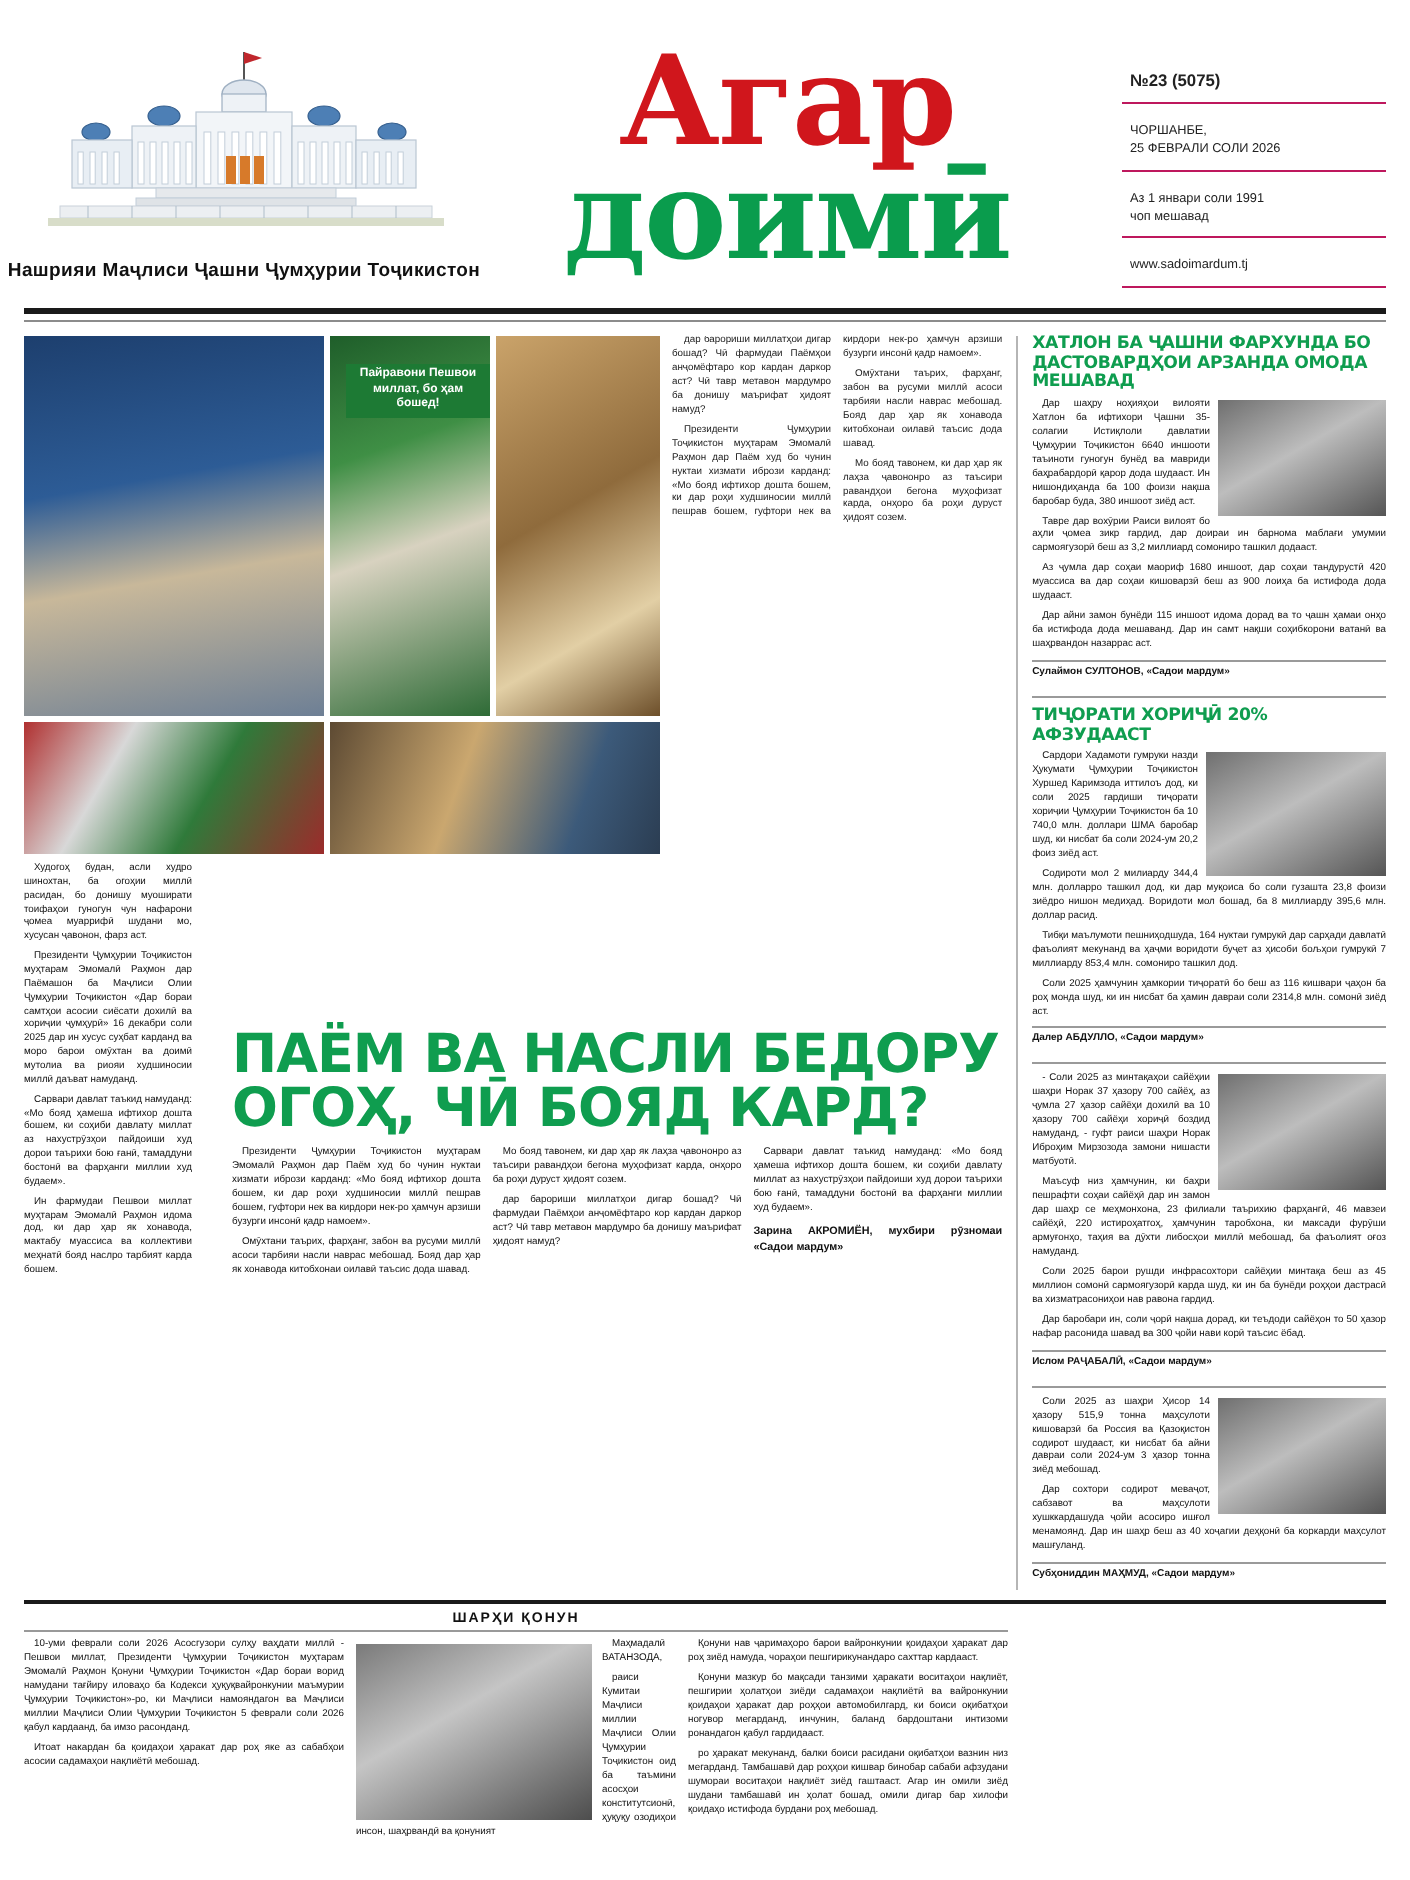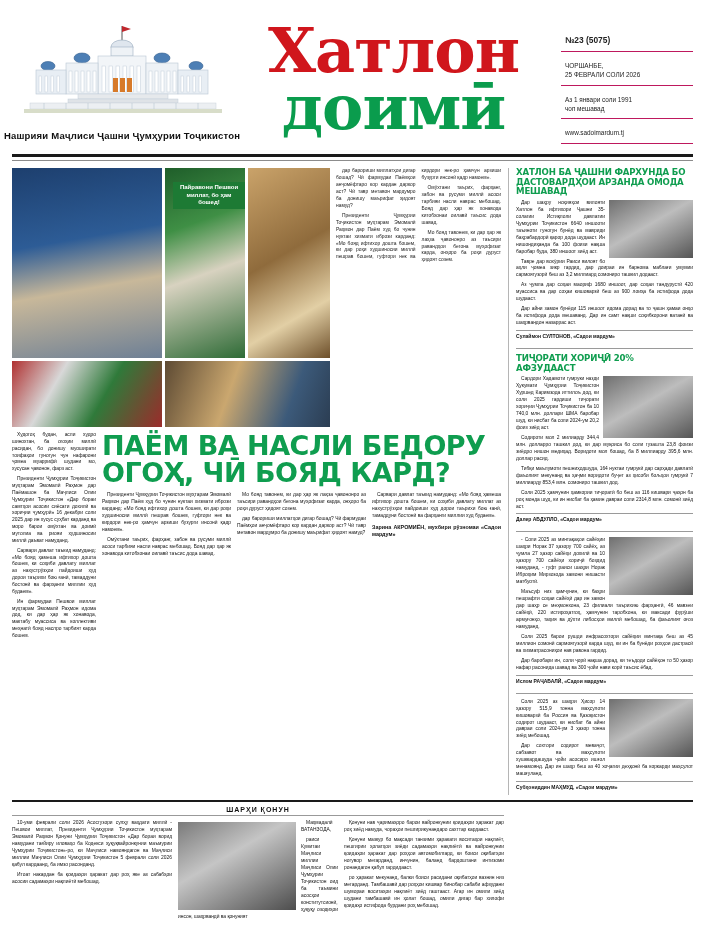--- a/index.html
+++ b/index.html
@@ -43,21 +43,21 @@
   .ph-strip2{display:flex;gap:3px;height:66px;margin-top:3px;}
   .ph4{width:150px;background:linear-gradient(120deg,#b03030 0%,#d8d8d8 30%,#2f7a3a 60%,#9c2b2b 100%);}
   .ph5{width:165px;background:linear-gradient(110deg,#5d4a33 0%,#caa76f 40%,#3c5a7a 75%,#2b3d52 100%);}
   .banner-tag{position:absolute;left:8px;top:14px;background:#1d7a34;color:#fff;font-size:6px;
       font-weight:bold;padding:2px 4px;line-height:1.25;text-align:center;}
 
   .lead-text{flex:1;font-size:4.9px;line-height:1.42;text-align:justify;color:#1a1a1a;
       column-count:2;column-gap:6px;height:259px;overflow:hidden;}
   .lead-text p{margin:0 0 3px 0;text-indent:6px;}
 
-  .headline-row{display:flex;gap:6px;margin-top:5px;}
+  .headline-row{display:flex;gap:20px;margin-top:5px;align-items:flex-end;}
   .hl-col{width:84px;font-size:4.9px;line-height:1.4;text-align:justify;}
   .hl-col p{margin:0 0 3px 0;text-indent:5px;}
   .headline{flex:1;}
   .headline h1{margin:0;font-family:"DejaVu Sans","Liberation Sans",sans-serif;
     font-weight:bold;font-size:27px;line-height:1.0;color:#0f9d4f;letter-spacing:-.5px;}
   .hl-body{display:flex;gap:6px;margin-top:6px;font-size:4.9px;line-height:1.42;text-align:justify;}
   .hl-body div{flex:1;}
   .hl-body p{margin:0 0 3px 0;text-indent:5px;}
   .byline{font-size:5.4px;font-weight:bold;margin-top:4px;}
 
@@ -157,21 +157,21 @@
             <line x1="156" y1="81" x2="156" y2="87"></line>
               <line x1="178" y1="81" x2="178" y2="87"></line>
           </g>
           <rect x="4" y="87" width="198" height="4" fill="#d8ddc9"></rect>
         </svg>
       </div>
       <div class="mh-sub">Нашрияи Маҷлиси Ҷашни Ҷумҳурии Тоҷикистон</div>
     </div>
 
     <div class="mh-mid">
-      <div class="logo1">Хатлон</div>
+      <div class="logo1">Агар</div>
       <div class="logo2">доимӣ</div>
     </div>
 
     <div class="mh-right">
       <div class="cell issue">№23 (5075)</div>
       <div class="cell">
         <div>ЧОРШАНБЕ,</div>
         <div>25 ФЕВРАЛИ СОЛИ 2026</div>
       </div>
       <div class="cell">

